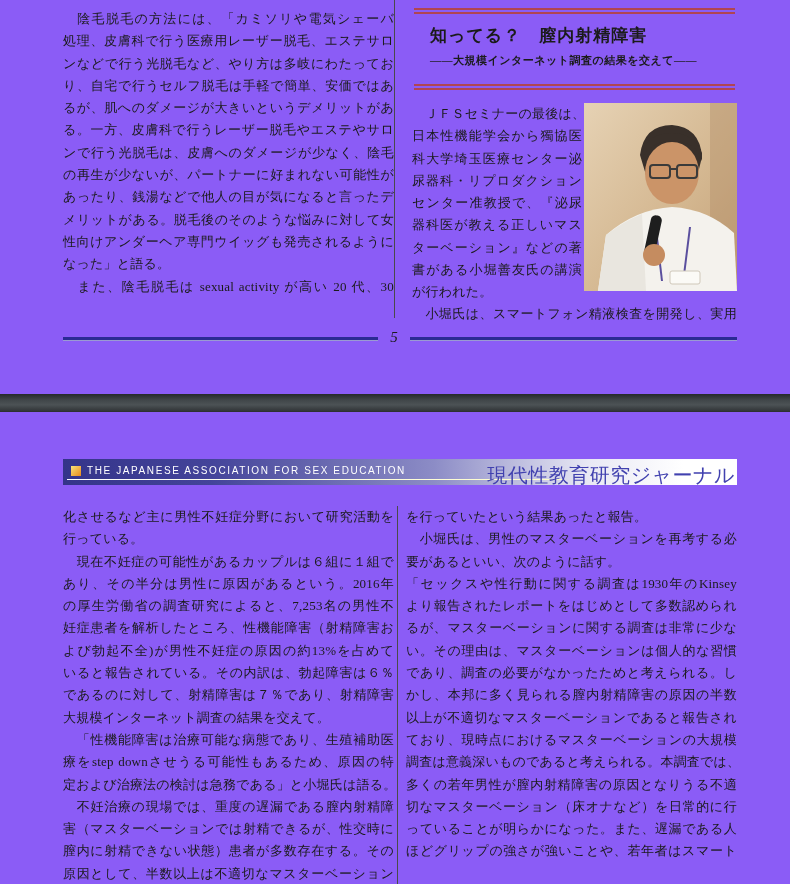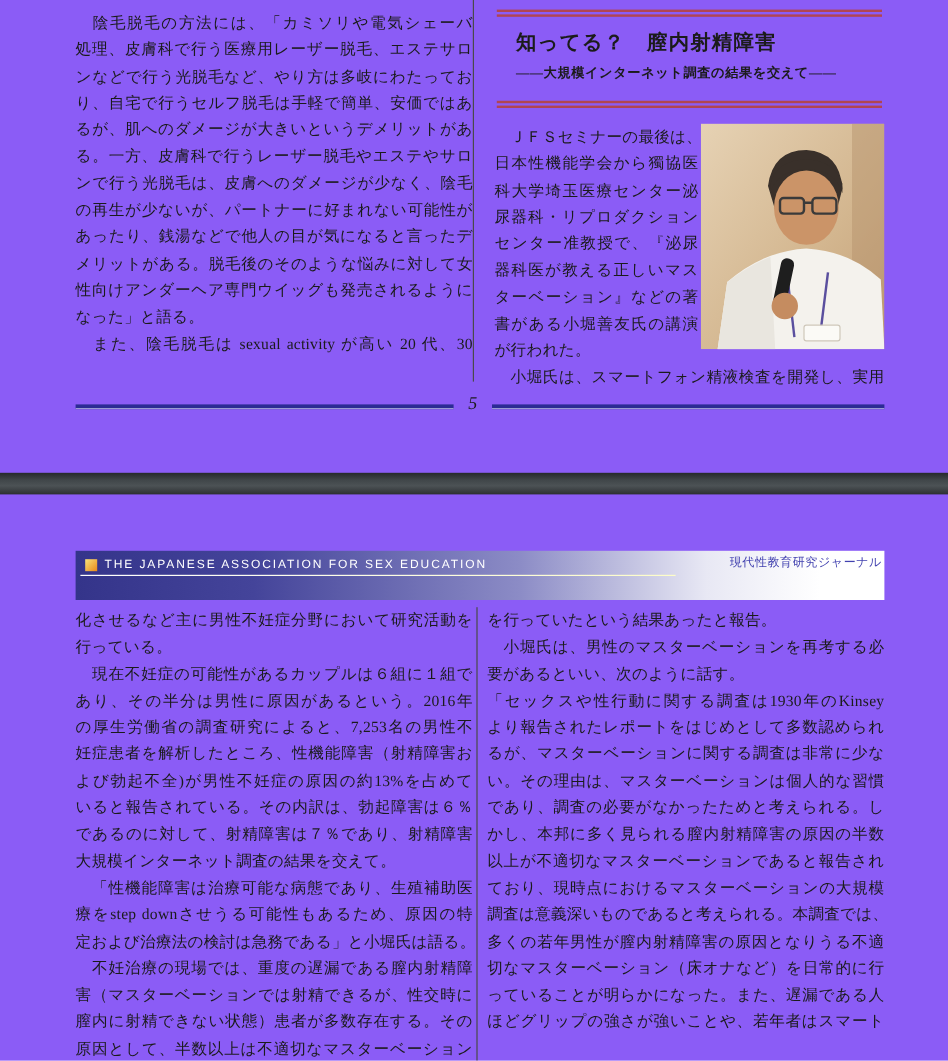--- a/index.html
+++ b/index.html
@@ -43,40 +43,40 @@
   }
   .page-num{
     font-size:15px;font-style:italic;text-align:center;
     font-family:"Liberation Serif","DejaVu Serif",serif;
   }
   .dark-band{
     left:0;top:394px;width:790px;height:18px;
     background:linear-gradient(180deg,#26292b 0%,#41474a 35%,#4c5255 60%,#33373a 92%,#2a2d2f 100%);
   }
   .banner{
-    left:63px;top:459px;width:674px;height:41px;
+    left:63px;top:459px;width:674px;height:26px;
     background:linear-gradient(90deg,var(--banner-deep,#34348a) 0%,#44449a 22%,#8c8cc6 55%,#e8e8f4 78%,#ffffff 92%);
   }
   .banner-square{
     position:absolute;left:8px;top:7px;width:10px;height:10px;
     background:linear-gradient(135deg,#f9e27a 0%,#e8891a 100%);
   }
   .banner-org{
     position:absolute;left:24px;top:6px;color:#ffffff;
     font-family:"Liberation Sans","DejaVu Sans",sans-serif;
     font-size:10px;letter-spacing:1.6px;white-space:nowrap;
   }
   .banner-underline{
     position:absolute;left:4px;top:20px;width:496px;height:1px;
     background:linear-gradient(90deg,#ffffff 0%,#fdfdc8 100%);
   }
   .banner-journal{
     position:absolute;right:2px;top:3px;color:var(--journal-blue,#4141af);
     font-family:Liberation Sans, sans-serif;
-    font-size:10px;letter-spacing:.5px;white-space:nowrap;
+    font-size:20px;letter-spacing:.5px;white-space:nowrap;
   }
   .photo{left:584px;top:103px;width:153px;height:188px;}
 </style>
 </head>
 <body>
 
 <div id="stage">
 
   <div class="abs col" style="left:63px;top:8px;width:331px;">
       <div class="line fill">　陰毛脱毛の方法には、「カミソリや電気シェーバ</div>

